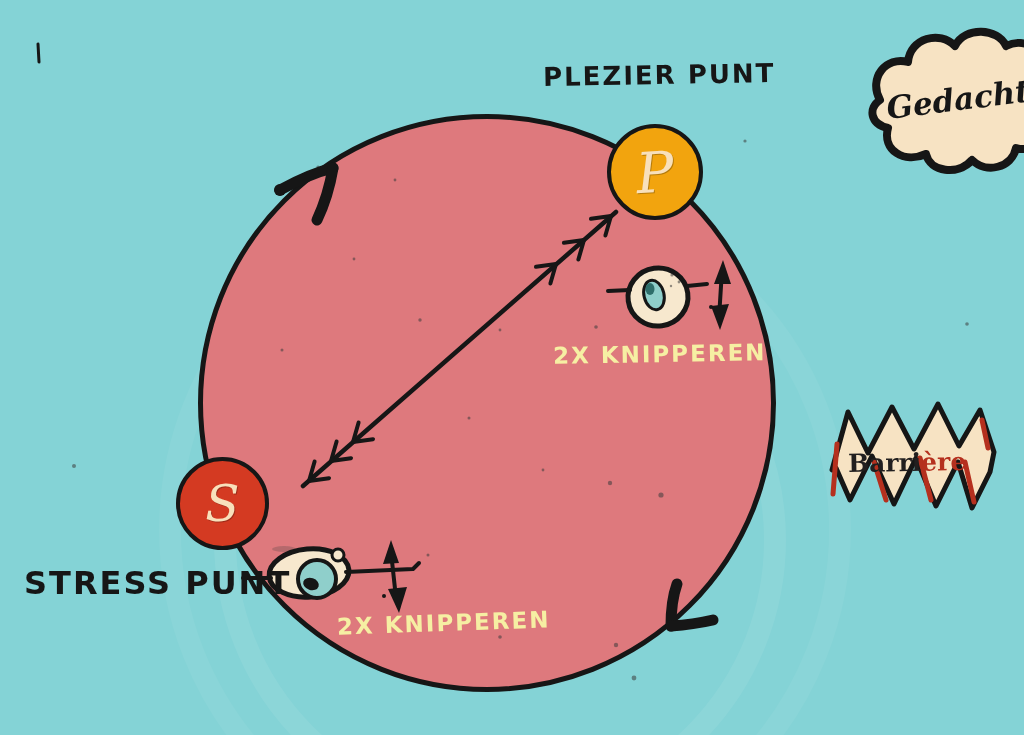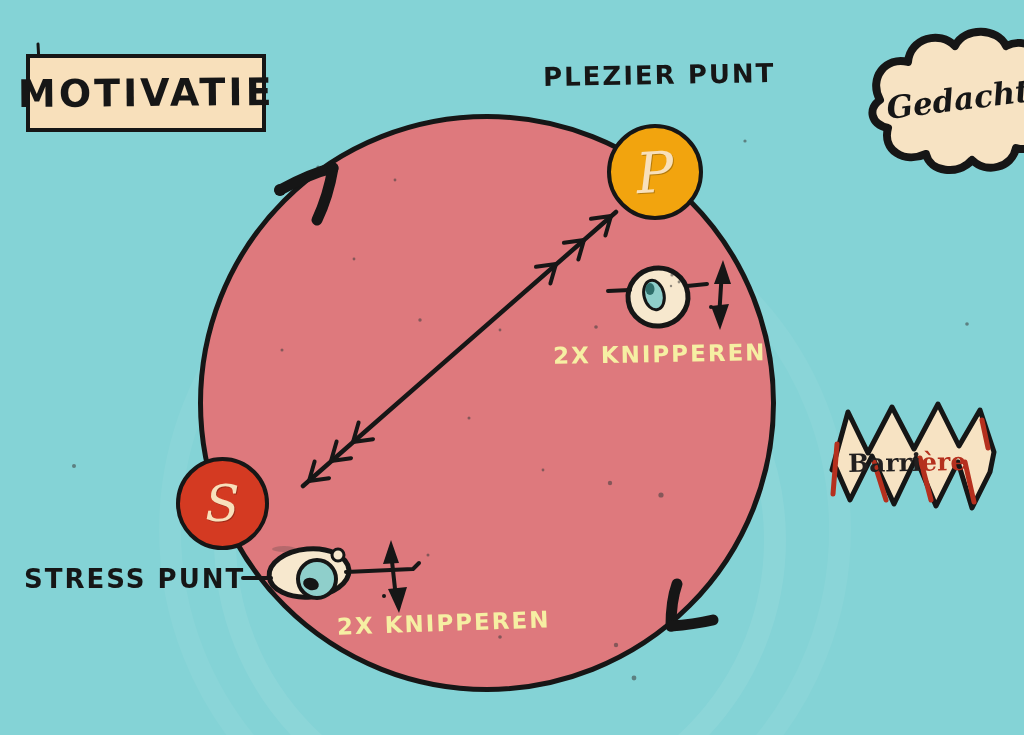--- a/index.html
+++ b/index.html
@@ -46,21 +46,21 @@
   .title-text{
     font-size:38px;font-weight:bold;letter-spacing:3px;
     color:var(--ink,#161616);transform:rotate(-.5deg);
   }
 
   .hand-label{
     position:absolute;z-index:4;font-weight:bold;color:var(--ink,#161616);
     white-space:nowrap;
   }
   .lbl-plezier{left:543px;top:60px;font-size:26px;letter-spacing:2px;transform:rotate(-1deg);}
-  .lbl-stress{left:24px;top:564px;font-size:26px;letter-spacing:2px;}
+  .lbl-stress{left:24px;top:564px;font-size:32px;letter-spacing:2px;}
   .lbl-blink{color:var(--label-yellow,#F6EFA3);font-size:23px;letter-spacing:2px;}
   .lbl-blink-top{left:553px;top:341px;transform:rotate(-1deg);}
   .lbl-blink-bottom{left:337px;top:610px;transform:rotate(-2deg);}
 
   .lbl-gedachte{
     position:absolute;left:886px;top:80px;z-index:5;
     font-family:"DejaVu Serif","Liberation Serif",serif;
     font-style:italic;font-weight:bold;font-size:31px;
     color:var(--ink,#161616);transform:rotate(-7deg);
   }
@@ -193,23 +193,20 @@
       <path class="red-line" stroke-width="5" d="M837,444 L833,494"></path>
       <path class="red-line" stroke-width="5" d="M874,462 L886,500"></path>
       <path class="red-line" stroke-width="5" d="M920,458 L931,500"></path>
       <path class="red-line" stroke-width="5" d="M965,462 L974,502"></path>
       <path class="red-line" stroke-width="5" d="M982,420 L988,448"></path>
     </g>
 
     <path class="ink-line" stroke-width="3" d="M38,44 L39,62"></path>
   </svg>
 
-  <div class="title-box">
-    <span class="title-text">MOTIVATIE</span>
-  </div>
 
   <div class="point-circle point-p">
     <span class="point-letter">P</span>
   </div>
 
   <div class="point-circle point-s">
     <span class="point-letter">S</span>
   </div>
 
   <div class="hand-label lbl-plezier">PLEZIER PUNT</div>

